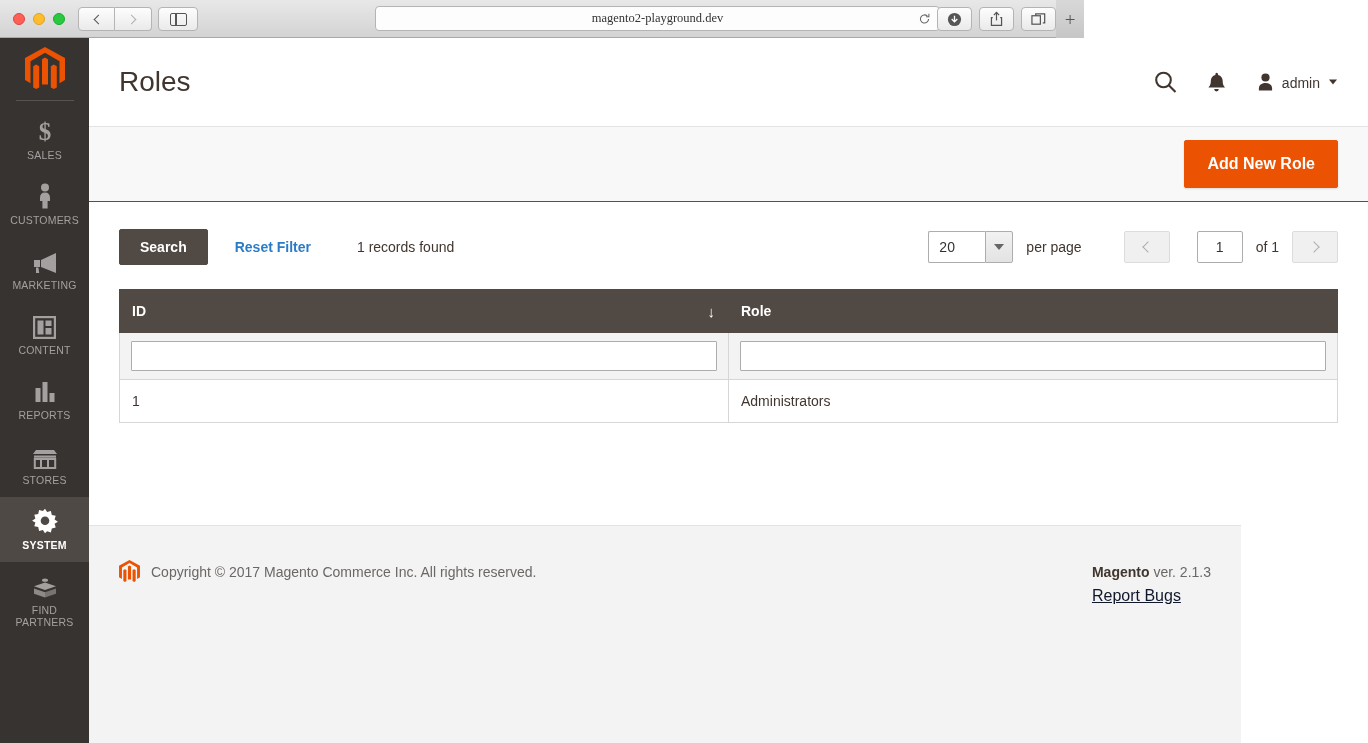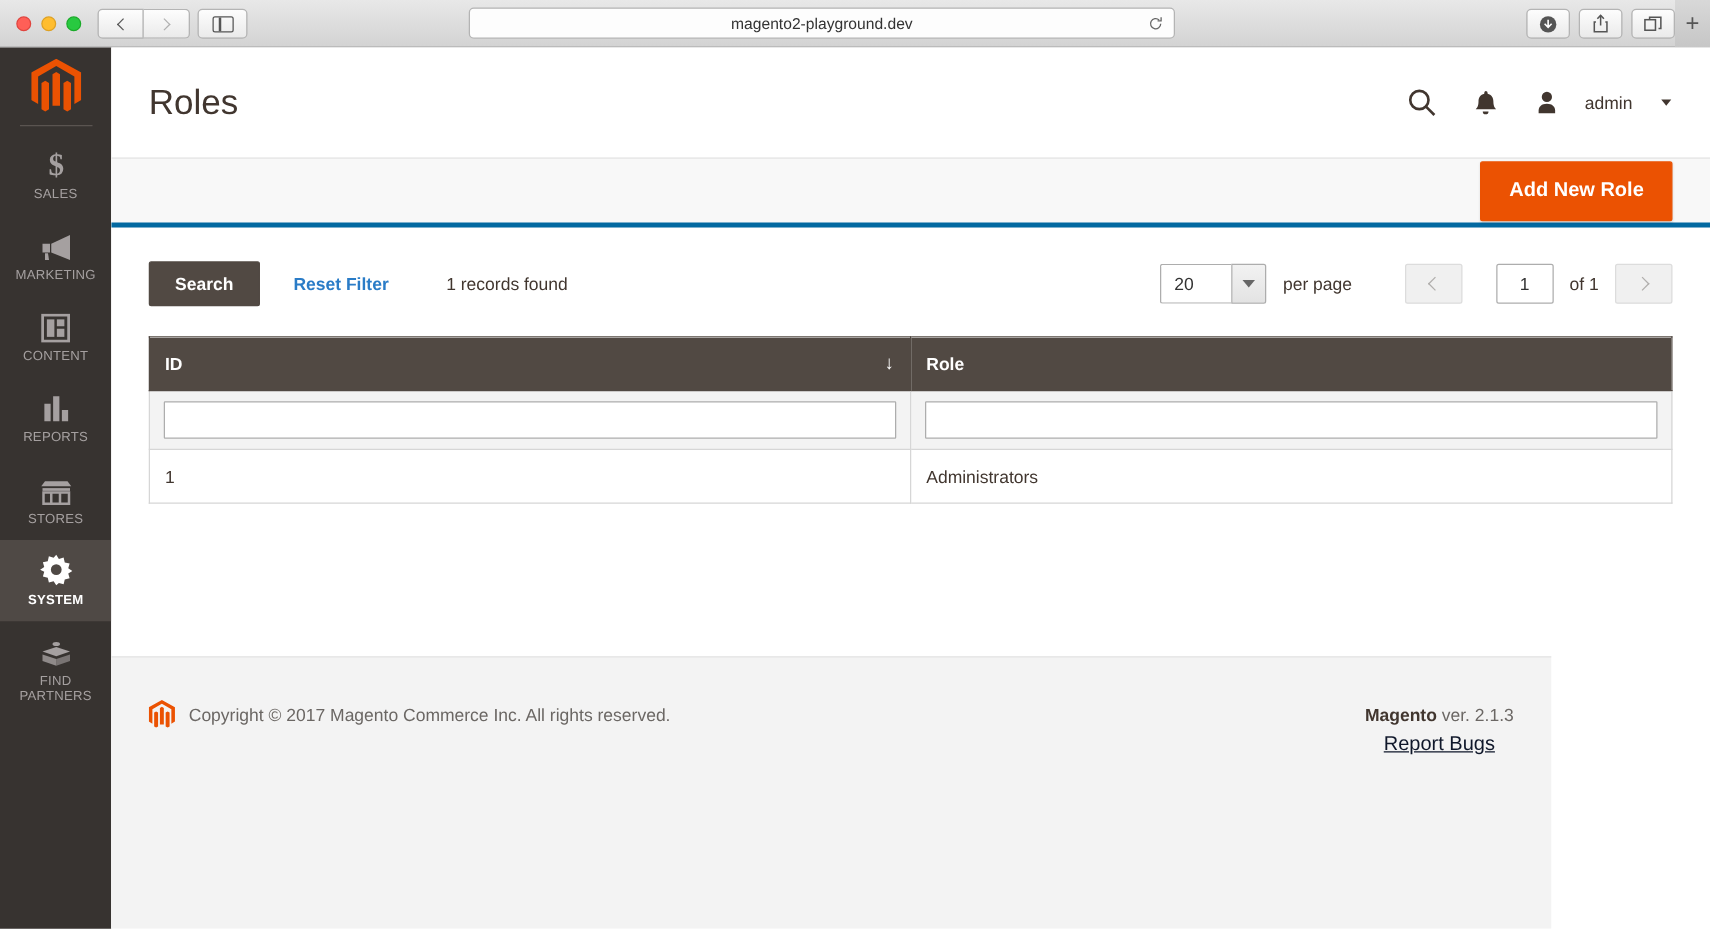--- a/index.html
+++ b/index.html
@@ -6,23 +6,24 @@
   html, body {
     width: 1368px; height: 743px;
     font-family: "Liberation Sans", sans-serif;
     overflow: hidden;
     background: #ffffff;
   }
 
   
   .browser-chrome {
     position: absolute; left: 0; top: 0;
-    width: 1368px; height: 38px;
+    width: 1084px; height: 38px;
     background: linear-gradient(#e8e8e8, #d3d3d3);
     border-bottom: 1px solid #a8a8a8;
+    font-family: Liberation Serif, serif;
   }
   .traffic-lights {
     position: absolute; left: 13px; top: 13px;
     display: flex; gap: 8px;
   }
   .tl { width: 12px; height: 12px; border-radius: 50%; display: block; }
   .tl-red    { background: #ff5f57; border: 1px solid #e0443e; }
   .tl-yellow { background: #ffbd2e; border: 1px solid #dea123; }
   .tl-green  { background: #28c940; border: 1px solid #1aab29; }
 
@@ -102,26 +103,26 @@
   .page-header {
     height: 88px; display: flex; align-items: center;
     padding: 0 30px 0 30px; position: relative;
   }
   .page-title { font-size: 28px; color: #41362f; font-weight: 400; }
   .header-tools {
     position: absolute; right: 31px; top: 50%; transform: translateY(-50%);
     display: flex; align-items: center; gap: 30px;
   }
   .hicon { cursor: pointer; display: flex; align-items: center; }
-  .admin-user { display: flex; align-items: center; gap: 21px; cursor: pointer; color: #41362f; font-size: 14px; }
+  .admin-user { display: flex; align-items: center; gap: 7px; cursor: pointer; color: #41362f; font-size: 14px; }
   .caret-down { width: 0; height: 0; border-left: 4.5px solid transparent; border-right: 4.5px solid transparent; border-top: 5px solid #41362f; margin-left: 2px; }
 
   .page-actions {
-    height: 56px; background: #f8f8f8;
-    border-top: 1px solid #e3e3e3; border-bottom: 4px solid #0369a1;
+    height: 76px; background: #f8f8f8;
+    border-top: 1px solid #e3e3e3; border-bottom: 1px solid #0369a1;
     display: flex; align-items: center; justify-content: flex-end;
     padding-right: 30px;
   }
   .btn-primary {
     background: #eb5202; color: #fff; border: 1px solid #eb5202;
     font-size: 16px; font-weight: bold; padding: 14px 22px;
     border-radius: 2px; cursor: pointer;
     box-shadow: 0 1px 2px rgba(0,0,0,.12);
     font-family: "Liberation Sans", sans-serif;
   }
@@ -184,21 +185,21 @@
   }
 
   
   .page-footer {
     position: absolute; left: 0; bottom: 0; width: 1152px; height: 218px;
     background: #f3f3f3; border-top: 1px solid #e3e3e3;
     padding: 34px 30px 0 30px;
   }
   .footer-inner { display: flex; justify-content: space-between; align-items: flex-start; }
   .copyright { display: flex; align-items: center; gap: 11px; font-size: 14px; color: #6b6764; }
-  .footer-right { text-align: center; line-height: 24px; }
+  .footer-right { text-align: left; line-height: 24px; }
   .ver-line { font-size: 14px; color: #6b6764; }
   .ver-line b { color: #41362f; }
   .report-bugs { color: #0f172a; font-size: 16px; text-decoration: underline; cursor: pointer; }
 </style>
 </head>
 <body>
 
 <div class="browser-chrome">
   <div class="traffic-lights">
     <span class="tl tl-red"></span>
@@ -267,20 +268,29 @@
   <div class="nav-item">
     <span class="nav-ico">
       <svg width="16" height="26" viewBox="0 0 16 26">
           <text x="8" y="22" text-anchor="middle" font-size="25" font-family="Liberation Serif, serif" font-weight="bold" fill="#a5a0a0">$</text>
         </svg>
     </span>
     <span class="nav-label">SALES</span>
   </div>
 
 
+  <div class="nav-item">
+    <span class="nav-ico">
+      <svg width="16" height="26" viewBox="0 0 16 26">
+          <circle cx="8" cy="4.5" r="4"></circle>
+          <path d="M8 9.5c-3.4 0-5 2-5 5.2V18h2.4v7.5h5.2V18H13v-3.3c0-3.2-1.6-5.2-5-5.2z"></path>
+        </svg>
+    </span>
+    <span class="nav-label">CUSTOMERS</span>
+  </div>
 
   <div class="nav-item">
     <span class="nav-ico">
       <svg width="26" height="22" viewBox="0 0 26 22">
           <path d="M24 1 L9 8 L9 15 L24 21 Z"></path>
           <path d="M8 8 L2 8 L2 15 L8 15 Z"></path>
           <path d="M4 15.5 L4 21 L7.2 21 L6.4 15.5 Z"></path>
         </svg>
     </span>
     <span class="nav-label">MARKETING</span>

